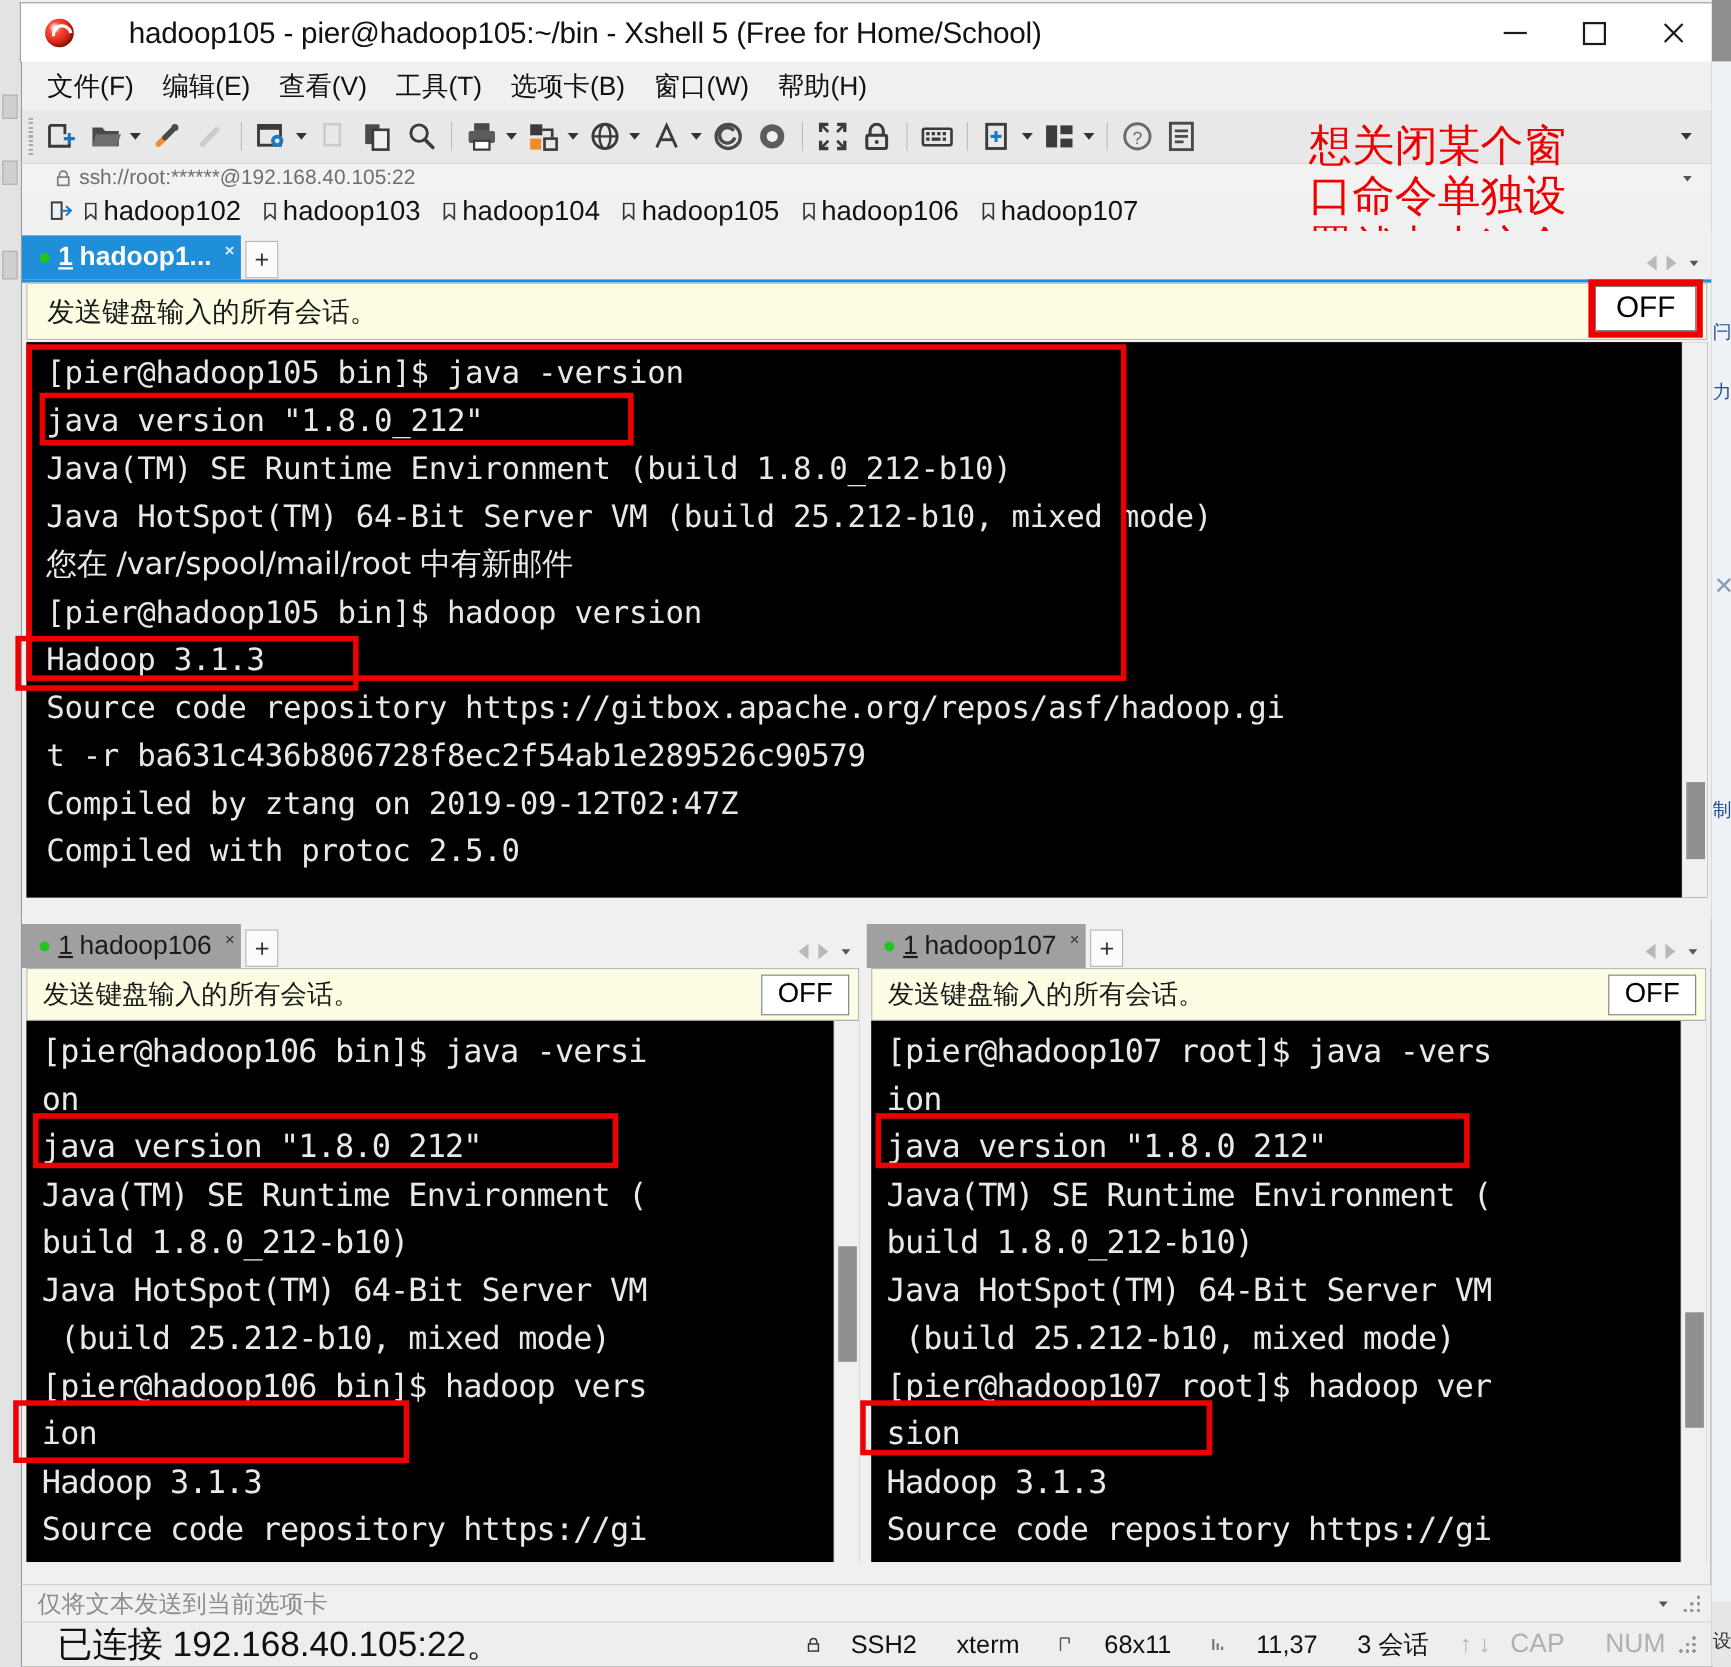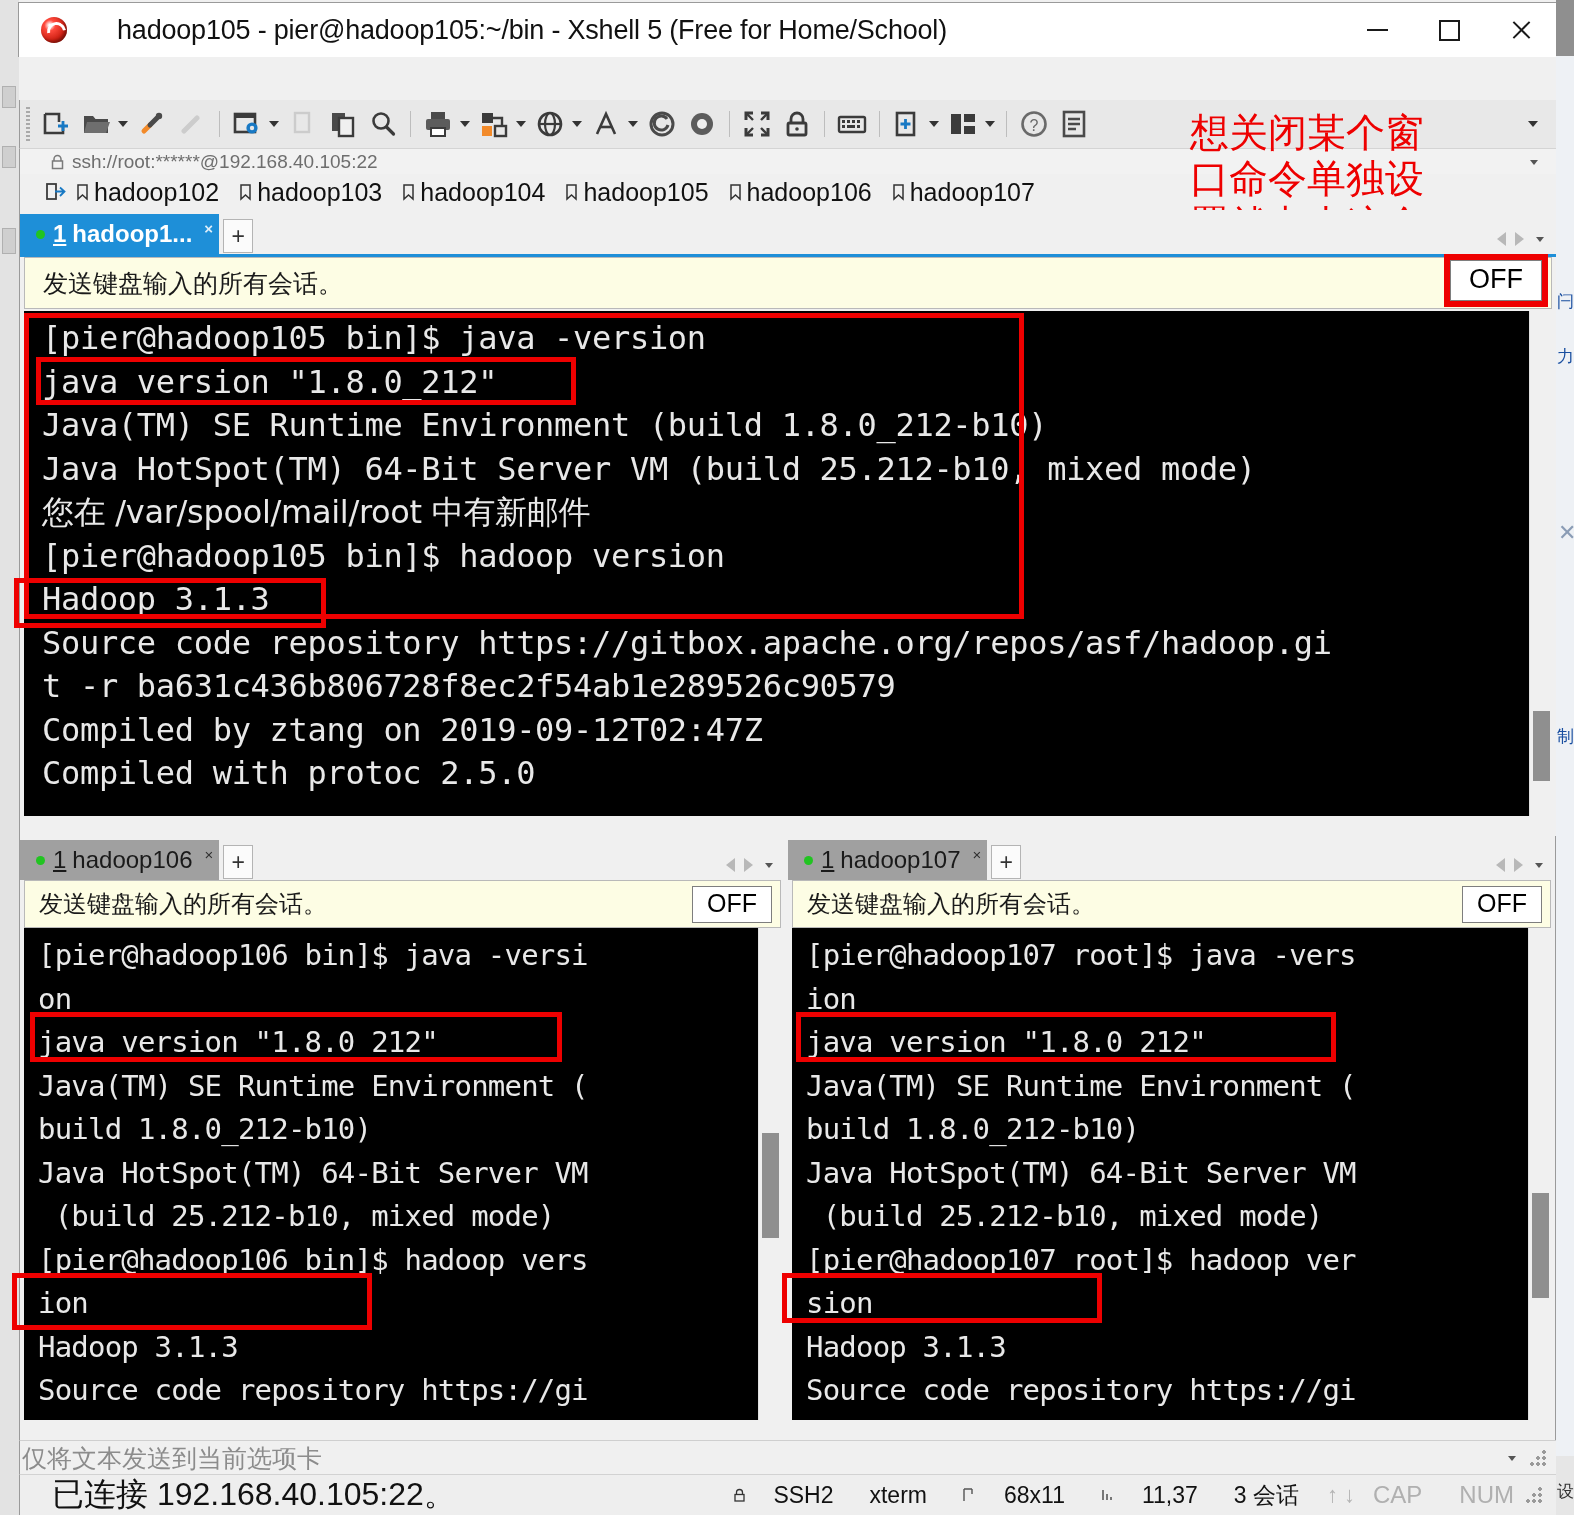--- a/index.html
+++ b/index.html
@@ -178,21 +178,21 @@
   .off-hl .off-btn{margin:0;}
 
   
   .term{
     background:#000;color:#e8e8e8;
     font-family:"DejaVu Sans Mono","Liberation Mono",monospace;
     overflow:hidden;position:relative;box-sizing:border-box;
     white-space:pre;
   }
   .term-main{
-    margin:2px 4px 0;height:505px;font-size:32px;line-height:43.5px;
+    margin:2px 4px 0;height:505px;font-size:28px;line-height:43.5px;
     padding:6px 0 0 18px;letter-spacing:-.3px;
   }
   .term-sm{
     font-size:29px;line-height:43.5px;padding:6px 0 0 14px;letter-spacing:-.8px;
   }
   .term .cjk{font-family:"DejaVu Sans","Liberation Sans",sans-serif;}
 
   
   .rbox{position:absolute;border:5px solid #ee0000;box-sizing:border-box;pointer-events:none;}
 
@@ -225,21 +225,21 @@
   }
   .vthumb{position:absolute;left:3px;width:17px;background:#8f8f8f;}
 
   
   .statusline1{
     position:absolute;left:19px;top:1440px;width:1536px;height:34px;
     background:#f0f0f0;border-top:1px solid #cfcfcf;
     border-left:1px solid #9a9a9a;border-right:1px solid #9a9a9a;
     display:flex;align-items:center;
   }
-  .statusline1 .txt{font-size:25px;color:#8c8c8c;margin-left:2px;}
+  .statusline1 .txt{font-size:22px;color:#8c8c8c;margin-left:14px;}
   .statusline1 .caret-box{margin-left:auto;display:flex;align-items:center;gap:14px;margin-right:10px;}
   .resize-grip{
     width:16px;height:16px;
     background:
       radial-gradient(circle at 2px 14px,#9a9a9a 1.6px,transparent 1.7px),
       radial-gradient(circle at 8px 14px,#9a9a9a 1.6px,transparent 1.7px),
       radial-gradient(circle at 14px 14px,#9a9a9a 1.6px,transparent 1.7px),
       radial-gradient(circle at 8px 8px,#9a9a9a 1.6px,transparent 1.7px),
       radial-gradient(circle at 14px 8px,#9a9a9a 1.6px,transparent 1.7px),
       radial-gradient(circle at 14px 2px,#9a9a9a 1.6px,transparent 1.7px);
@@ -298,20 +298,29 @@
         </div>
       <div class="win-btn">
           <div class="max-sq"></div>
         </div>
       <div class="win-btn">
           <div class="close-x"></div>
         </div>
     </div>
   </div>
 
+  <div class="menubar">
+    <div class="menu-item">文件(F)</div>
+    <div class="menu-item">编辑(E)</div>
+    <div class="menu-item">查看(V)</div>
+    <div class="menu-item">工具(T)</div>
+    <div class="menu-item">选项卡(B)</div>
+    <div class="menu-item">窗口(W)</div>
+    <div class="menu-item">帮助(H)</div>
+  </div>
 
   <div class="toolbar">
     <div class="tb-grip"></div>
 
     <div class="tb">
       <svg width="30" height="30" viewBox="0 0 30 30">
         <path d="M4 5h14l0 8 M4 5v19h18v-8" fill="none" stroke="#3b3b3b" stroke-width="2.6"></path>
         <path d="M22 12v10 M17 17h10" stroke="#1879c4" stroke-width="2.8" fill="none"></path>
       </svg>
     </div>

